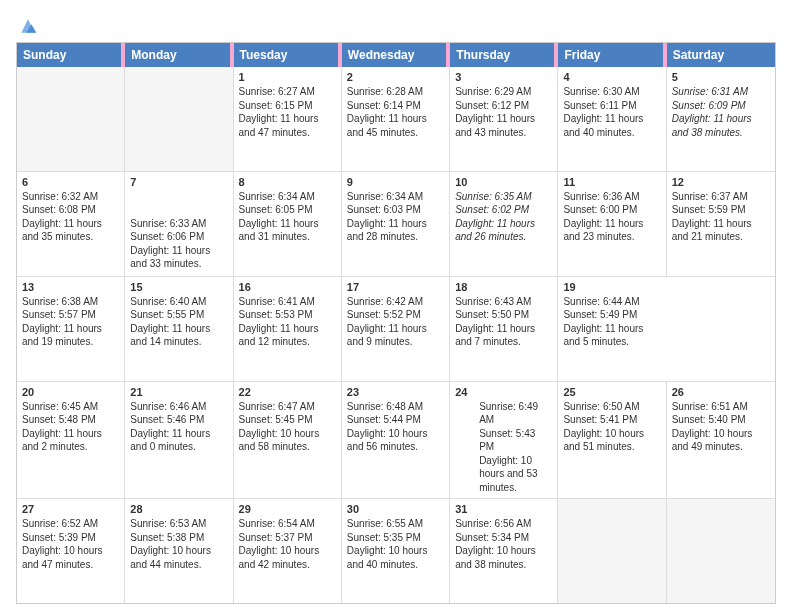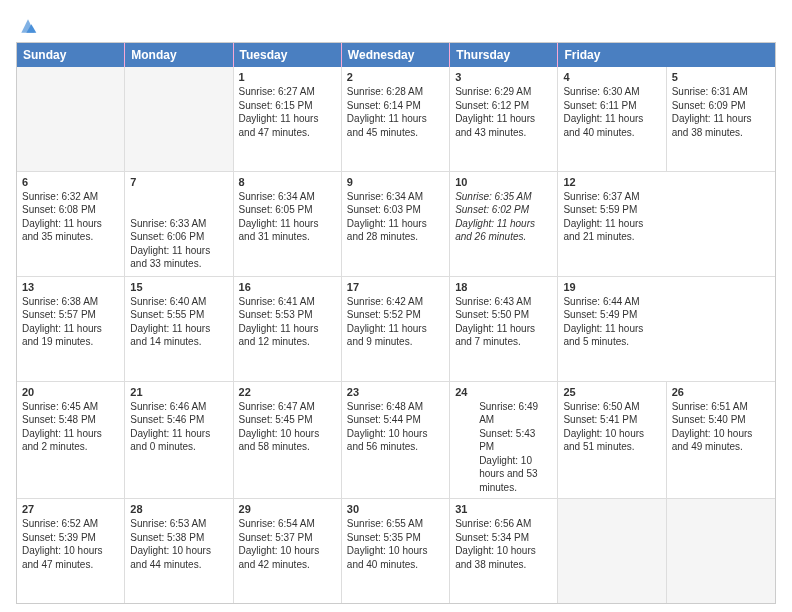--- a/index.html
+++ b/index.html
@@ -74,21 +74,21 @@
       display: grid;
       grid-template-columns: repeat(7, 1fr);
       background: #4a7fc1;
     }
     .cal-header-cell {
       color: #fff;
       font-weight: bold;
       font-size: 12px;
       padding: 5px 6px;
       text-align: left;
-      border-right: 1px solid #f9a8d4;
+      border-right: 4px solid #f9a8d4;
     }
     .cal-header-cell:last-child { border-right: none; }
     .cal-body {
       display: flex;
       flex-direction: column;
       flex: 1;
     }
     .cal-row {
       display: grid;
       grid-template-columns: repeat(7, 1fr);
@@ -143,20 +143,21 @@
   </div>
 
   <div class="calendar-container">
     <div class="cal-header">
     <div class="cal-header-cell">Sunday</div>
         <div class="cal-header-cell">Monday</div>
         <div class="cal-header-cell">Tuesday</div>
         <div class="cal-header-cell">Wednesday</div>
         <div class="cal-header-cell">Thursday</div>
         <div class="cal-header-cell">Friday</div>
+        <div class="cal-header-cell">Saturday</div>
       </div>
     <div class="cal-body">
     <div class="cal-row">
           <div class="cal-cell empty"></div>
           <div class="cal-cell empty"></div>
           <div class="cal-cell">
             <div class="day-num">1</div>
             <div class="cell-text" style="white-space: pre-line;">Sunrise: 6:27 AM
 Sunset: 6:15 PM
 Daylight: 11 hours and 47 minutes.</div>
@@ -174,21 +175,21 @@
 Daylight: 11 hours and 43 minutes.</div>
           </div>
           <div class="cal-cell">
             <div class="day-num">4</div>
             <div class="cell-text" style="white-space: pre-line;">Sunrise: 6:30 AM
 Sunset: 6:11 PM
 Daylight: 11 hours and 40 minutes.</div>
           </div>
           <div class="cal-cell">
             <div class="day-num">5</div>
-            <div class="cell-text" style="white-space: pre-line;">Sunrise: 6:31 AM
+            <div class="cell-text" style="white-space: pre-line; font-style: italic;">Sunrise: 6:31 AM
 Sunset: 6:09 PM
 Daylight: 11 hours and 38 minutes.</div>
           </div>
         </div>
         <div class="cal-row">
           <div class="cal-cell">
             <div class="day-num">6</div>
             <div class="cell-text" style="white-space: pre-line;">Sunrise: 6:32 AM
 Sunset: 6:08 PM
 Daylight: 11 hours and 35 minutes.</div>
@@ -209,20 +210,26 @@
             <div class="day-num">9</div>
             <div class="cell-text" style="white-space: pre-line;">Sunrise: 6:34 AM
 Sunset: 6:03 PM
 Daylight: 11 hours and 28 minutes.</div>
           </div>
           <div class="cal-cell">
             <div class="day-num">10</div>
             <div class="cell-text" style="white-space: pre-line; font-style: italic;">Sunrise: 6:35 AM
 Sunset: 6:02 PM
 Daylight: 11 hours and 26 minutes.</div>
+          </div>
+          <div class="cal-cell">
+            <div class="day-num">11</div>
+            <div class="cell-text" style="white-space: pre-line;">Sunrise: 6:36 AM
+Sunset: 6:00 PM
+Daylight: 11 hours and 23 minutes.</div>
           </div>
           <div class="cal-cell">
             <div class="day-num">12</div>
             <div class="cell-text" style="white-space: pre-line;">Sunrise: 6:37 AM
 Sunset: 5:59 PM
 Daylight: 11 hours and 21 minutes.</div>
           </div>
         </div>
         <div class="cal-row">
           <div class="cal-cell">

